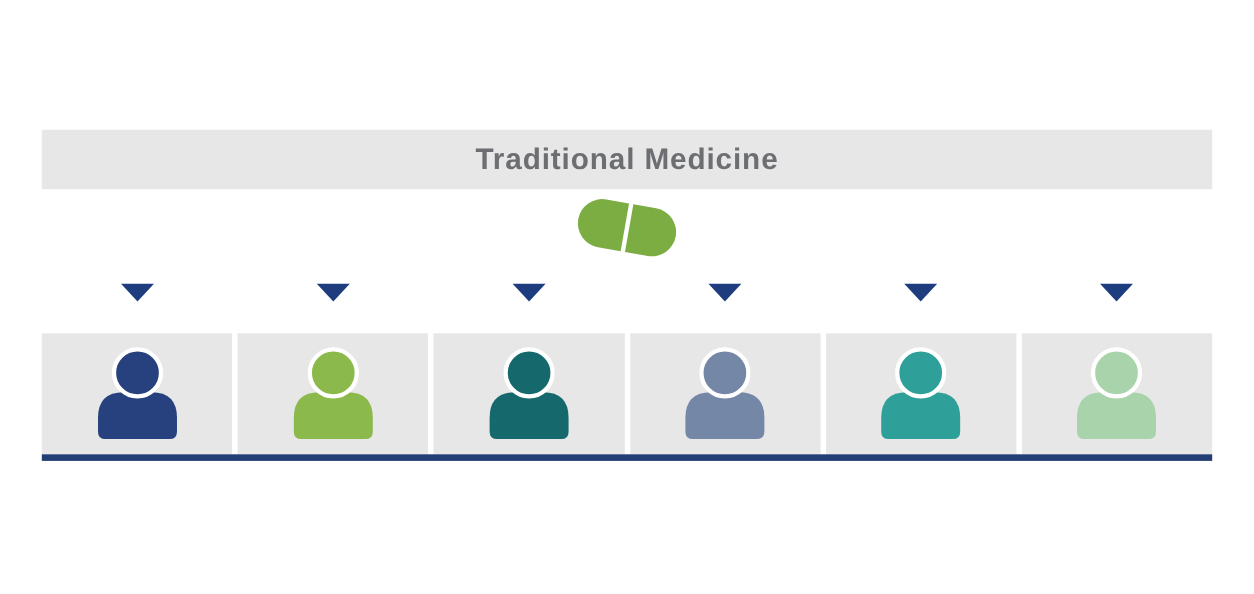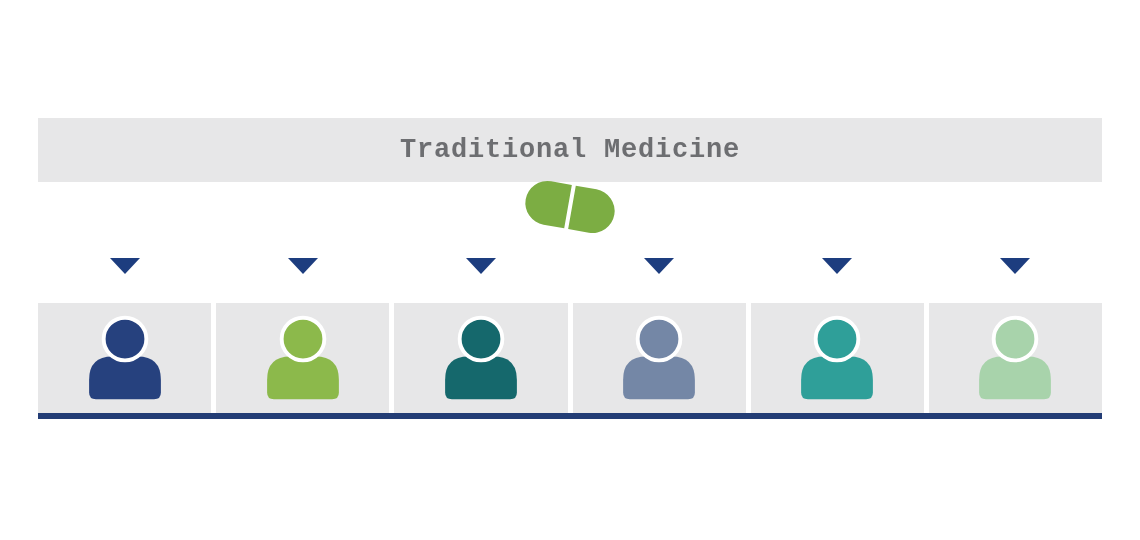--- a/index.html
+++ b/index.html
@@ -1,20 +1,20 @@
 <!DOCTYPE html>
 <html><head>
 <meta charset="utf-8">
 <style>
   html,body{margin:0;padding:0;}
   body{font-family:"Liberation Sans",sans-serif;background:#ffffff;}
   .stage{position:relative;width:1140px;height:540px;background:#ffffff;overflow:hidden;}
 
-  .header-bar{position:absolute;left:38px;top:118px;width:1064px;height:64px;
-    display:flex;align-items:center;justify-content:center;font-family:Liberation Mono, monospace;}
+  .header-bar{position:absolute;left:38px;top:118px;width:1064px;height:54px;
+    display:flex;align-items:center;justify-content:center;}
   .page-title{font-weight:bold;font-size:27px;letter-spacing:0.8px;}
 
   .pill-wrap{position:absolute;left:524px;top:184px;width:92px;height:46px;
     transform:rotate(10deg);}
   .pill-wrap svg{display:block;width:100%;height:100%;}
 
   .arrow-row{position:absolute;left:38px;top:258px;width:1064px;height:17px;
     display:flex;gap:5px;}
   .arrow-cell{flex:1;display:flex;justify-content:center;align-items:flex-start;}
   .triangle{width:0;height:0;

